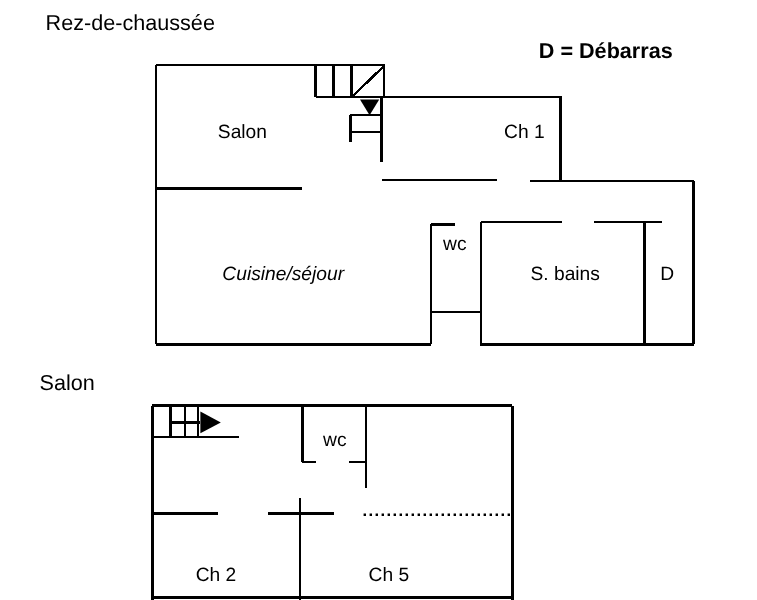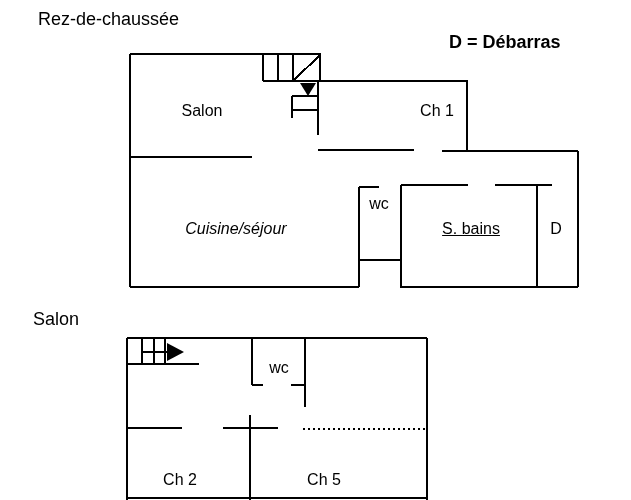--- a/index.html
+++ b/index.html
@@ -67,19 +67,19 @@
       <line x1="250" y1="415" x2="250" y2="500" stroke="#000000" stroke-width="2" shape-rendering="crispEdges"></line>
       <line x1="303" y1="429" x2="427" y2="429" stroke="#000000" stroke-width="2" stroke-dasharray="2,3"></line>
       <polygon points="167,343 167,361 184,352" fill="#000000"></polygon>
     </svg>
 
   <div id="labels">
       <span class="room-label" style="left: 202px; top: 111px;">Salon</span>
       <span class="room-label" style="left: 409px; top: 111px; margin-left: 28px;">Ch 1</span>
       <span class="room-label" style="left: 236px; top: 229px; font-style: italic;">Cuisine/séjour</span>
       <span class="room-label" style="left: 379px; top: 204px;">wc</span>
-      <span class="room-label" style="left: 471px; top: 229px; text-decoration: underline;">S. bains</span>
+      <span class="room-label" style="left: 471px; top: 229px;">S. bains</span>
       <span class="room-label" style="left: 556px; top: 229px;">D</span>
       <span class="room-label" style="left: 279px; top: 368px;">wc</span>
       <span class="room-label" style="left: 180px; top: 480px;">Ch 2</span>
       <span class="room-label" style="left: 324px; top: 480px;">Ch 5</span>
     </div>
 </div>
 
 </body></html>

